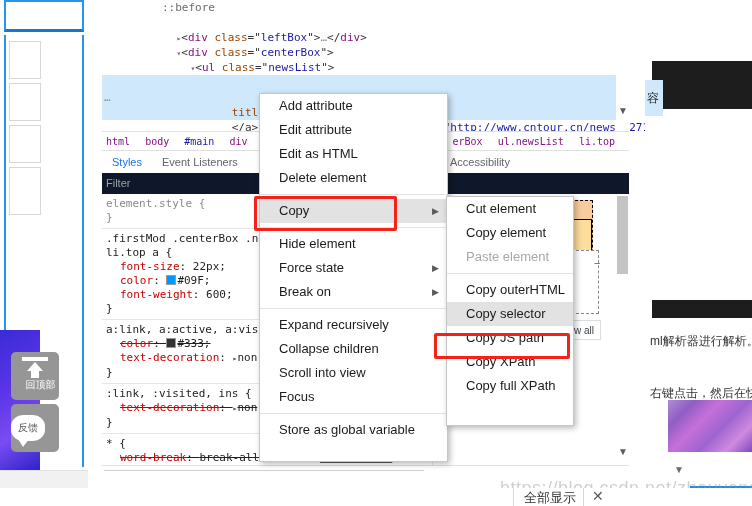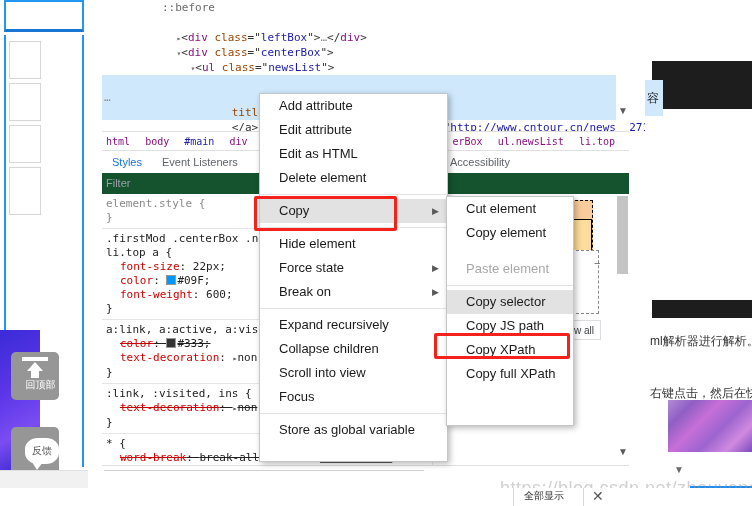--- a/index.html
+++ b/index.html
@@ -20,21 +20,21 @@
   #page-left-scroll{left:0;top:470px;width:88px;height:18px;background:#f1f1f1;border-top:1px solid #e0e0e0;}
   .float-btn{
     position:absolute;width:48px;height:48px;background:#969696;border-radius:5px;
     color:#fff;text-align:center;box-sizing:border-box;
   }
   #btn-top{left:11px;top:352px;padding-top:3px;}
   #btn-top .bar{width:26px;height:4px;background:#fff;margin:2px auto 1px auto;}
   #btn-top .arw{width:0;height:0;margin:0 auto;border-left:8px solid transparent;border-right:8px solid transparent;border-bottom:9px solid #fff;}
   #btn-top .stem{width:8px;height:7px;background:#fff;margin:0 auto;}
   #btn-top .lbl{font-size:10px;line-height:12px;margin-top:1px;margin-left:11px;}
-  #btn-fb{left:11px;top:404px;display:flex;align-items:center;justify-content:flex-end;margin-top:23px;}
+  #btn-fb{left:11px;top:404px;display:flex;align-items:center;justify-content:flex-start;}
   #btn-fb .bubble{width:34px;height:26px;background:#fff;border-radius:13px/11px;color:#5a5a5a;font-size:10px;line-height:26px;position:relative;}
   #btn-fb .bubble:after{content:"";position:absolute;left:7px;bottom:-6px;border-left:5px solid transparent;border-right:6px solid transparent;border-top:8px solid #fff;}
 
   
   #devtools{left:88px;top:0;width:557px;height:488px;background:#ffffff;border-right:1px solid #cfcfcf;}
   #dt-gutter{left:88px;top:0;width:14px;height:488px;background:#f3f3f3;}
 
   
   #dom-tree{left:102px;top:0;width:527px;height:131px;background:#fff;
     font-family:"DejaVu Sans Mono","Liberation Mono",monospace;font-size:11px;line-height:15px;color:#222;}
@@ -56,21 +56,21 @@
   #crumb span{margin-right:9px;}
   #crumb .cb-id{color:#1a1aa6;}
   #crumb .cb-active{background:#e8e8e8;color:#333;padding:1px 3px;border-radius:2px;}
 
   
   #tabstrip{left:102px;top:150px;width:527px;height:23px;background:#fff;border-top:1px solid #e0e0e0;border-bottom:1px solid #e0e0e0;}
   .dt-tab{position:absolute;top:0;height:22px;line-height:22px;font-size:11px;color:#5f6368;padding:0 8px;}
   .dt-tab.active{color:#1a73e8;border-bottom:2px solid #1a73e8;}
 
   
-  #filterbar{left:102px;top:173px;width:527px;height:21px;background:#14532d;border-bottom:3px solid #a16207;}
+  #filterbar{left:102px;top:173px;width:527px;height:21px;background:#0f172a;border-bottom:3px solid #a16207;}
   #filter-input{position:absolute;left:4px;top:3px;width:210px;height:15px;line-height:15px;font-size:11px;color:#9aa0a6;}
 
   
   #styles{left:102px;top:194px;width:330px;height:271px;background:#fff;overflow:hidden;
     font-family:"DejaVu Sans Mono","Liberation Mono",monospace;font-size:11px;line-height:14px;color:#222;}
   .rule{border-bottom:1px solid #e6e6e6;padding:3px 0 3px 4px;}
   .sel-txt{color:#222;}
   .sel-dim{color:#8a8a8a;}
   .prop{color:#c80000;padding-left:14px;}
   .pval{color:#222;}
@@ -113,28 +113,28 @@
      linear-gradient(135deg,#b38bd6 0%,#8f5fc4 20%,#c76fd8 40%,#9d64cf 60%,#d08ae0 80%,#7c4bbd 100%);}
   #r-video-btn{left:690px;top:486px;width:62px;height:20px;background:#1a8cf0;color:#fff;font-size:11px;text-align:center;line-height:20px;}
   #r-scroll-arrow{left:674px;top:464px;color:#6b6b6b;font-size:10px;}
 
   
   #wm{left:500px;top:478px;font-size:18px;color:rgba(150,150,150,0.45);letter-spacing:0.5px;white-space:nowrap;}
 
   
   #statusbar{left:0;top:488px;width:752px;height:18px;background:#fff;}
   #sb-divider{left:513px;top:488px;width:1px;height:18px;background:#d8d8d8;}
-  #sb-showall{left:524px;top:489px;font-size:10px;color:#333;}
+  #sb-showall{left:524px;top:489px;font-size:13px;color:#333;}
   #sb-divider2{left:583px;top:488px;width:1px;height:18px;background:#d8d8d8;}
   #sb-close{left:592px;top:488px;font-size:14px;color:#555;}
 
   
   #ctxmenu{left:259px;top:93px;width:187px;height:367px;background:#ffffff;border:1px solid #c6c6c6;box-shadow:2px 2px 6px rgba(0,0,0,0.28);}
   .mi{height:24px;line-height:24px;font-size:13px;color:#1b1b1b;padding-left:19px;position:relative;white-space:nowrap;}
-  .mi.dim{color:#a8a8a8;margin-top:12px;}
+  .mi.dim{color:#a8a8a8;}
   .mi.hl{background:#e2e2e2;}
   .mi .sub{position:absolute;right:8px;top:0;color:#5a5a5a;font-size:9px;}
   .msep{height:1px;background:#e2e2e2;margin:4px 0;}
 
   #submenu{left:446px;top:196px;width:126px;height:228px;background:#ffffff;border:1px solid #c6c6c6;box-shadow:2px 2px 6px rgba(0,0,0,0.28);}
 
   
   .redbox{position:absolute;border:3px solid #f5221b;border-radius:2px;box-sizing:border-box;pointer-events:none;}
   #red-copy{left:254px;top:196px;width:143px;height:35px;}
   #red-sel{left:434px;top:333px;width:136px;height:26px;}
@@ -330,20 +330,21 @@
   <div class="mi">Focus</div>
   <div class="msep"></div>
   <div class="mi">Store as global variable</div>
 </div>
 
 <div class="abs" id="submenu">
   <div class="mi">Cut element</div>
   <div class="mi">Copy element</div>
   <div class="mi dim">Paste element</div>
   <div class="msep"></div>
+  <div class="mi">Copy outerHTML</div>
   <div class="mi hl">Copy selector</div>
   <div class="mi">Copy JS path</div>
   <div class="mi">Copy XPath</div>
   <div class="mi">Copy full XPath</div>
 </div>
 
 <div class="redbox" id="red-copy"></div>
 <div class="redbox" id="red-sel"></div>
 
 <div class="abs" id="wm">https://blog.csdn.net/zhouyong80</div>

